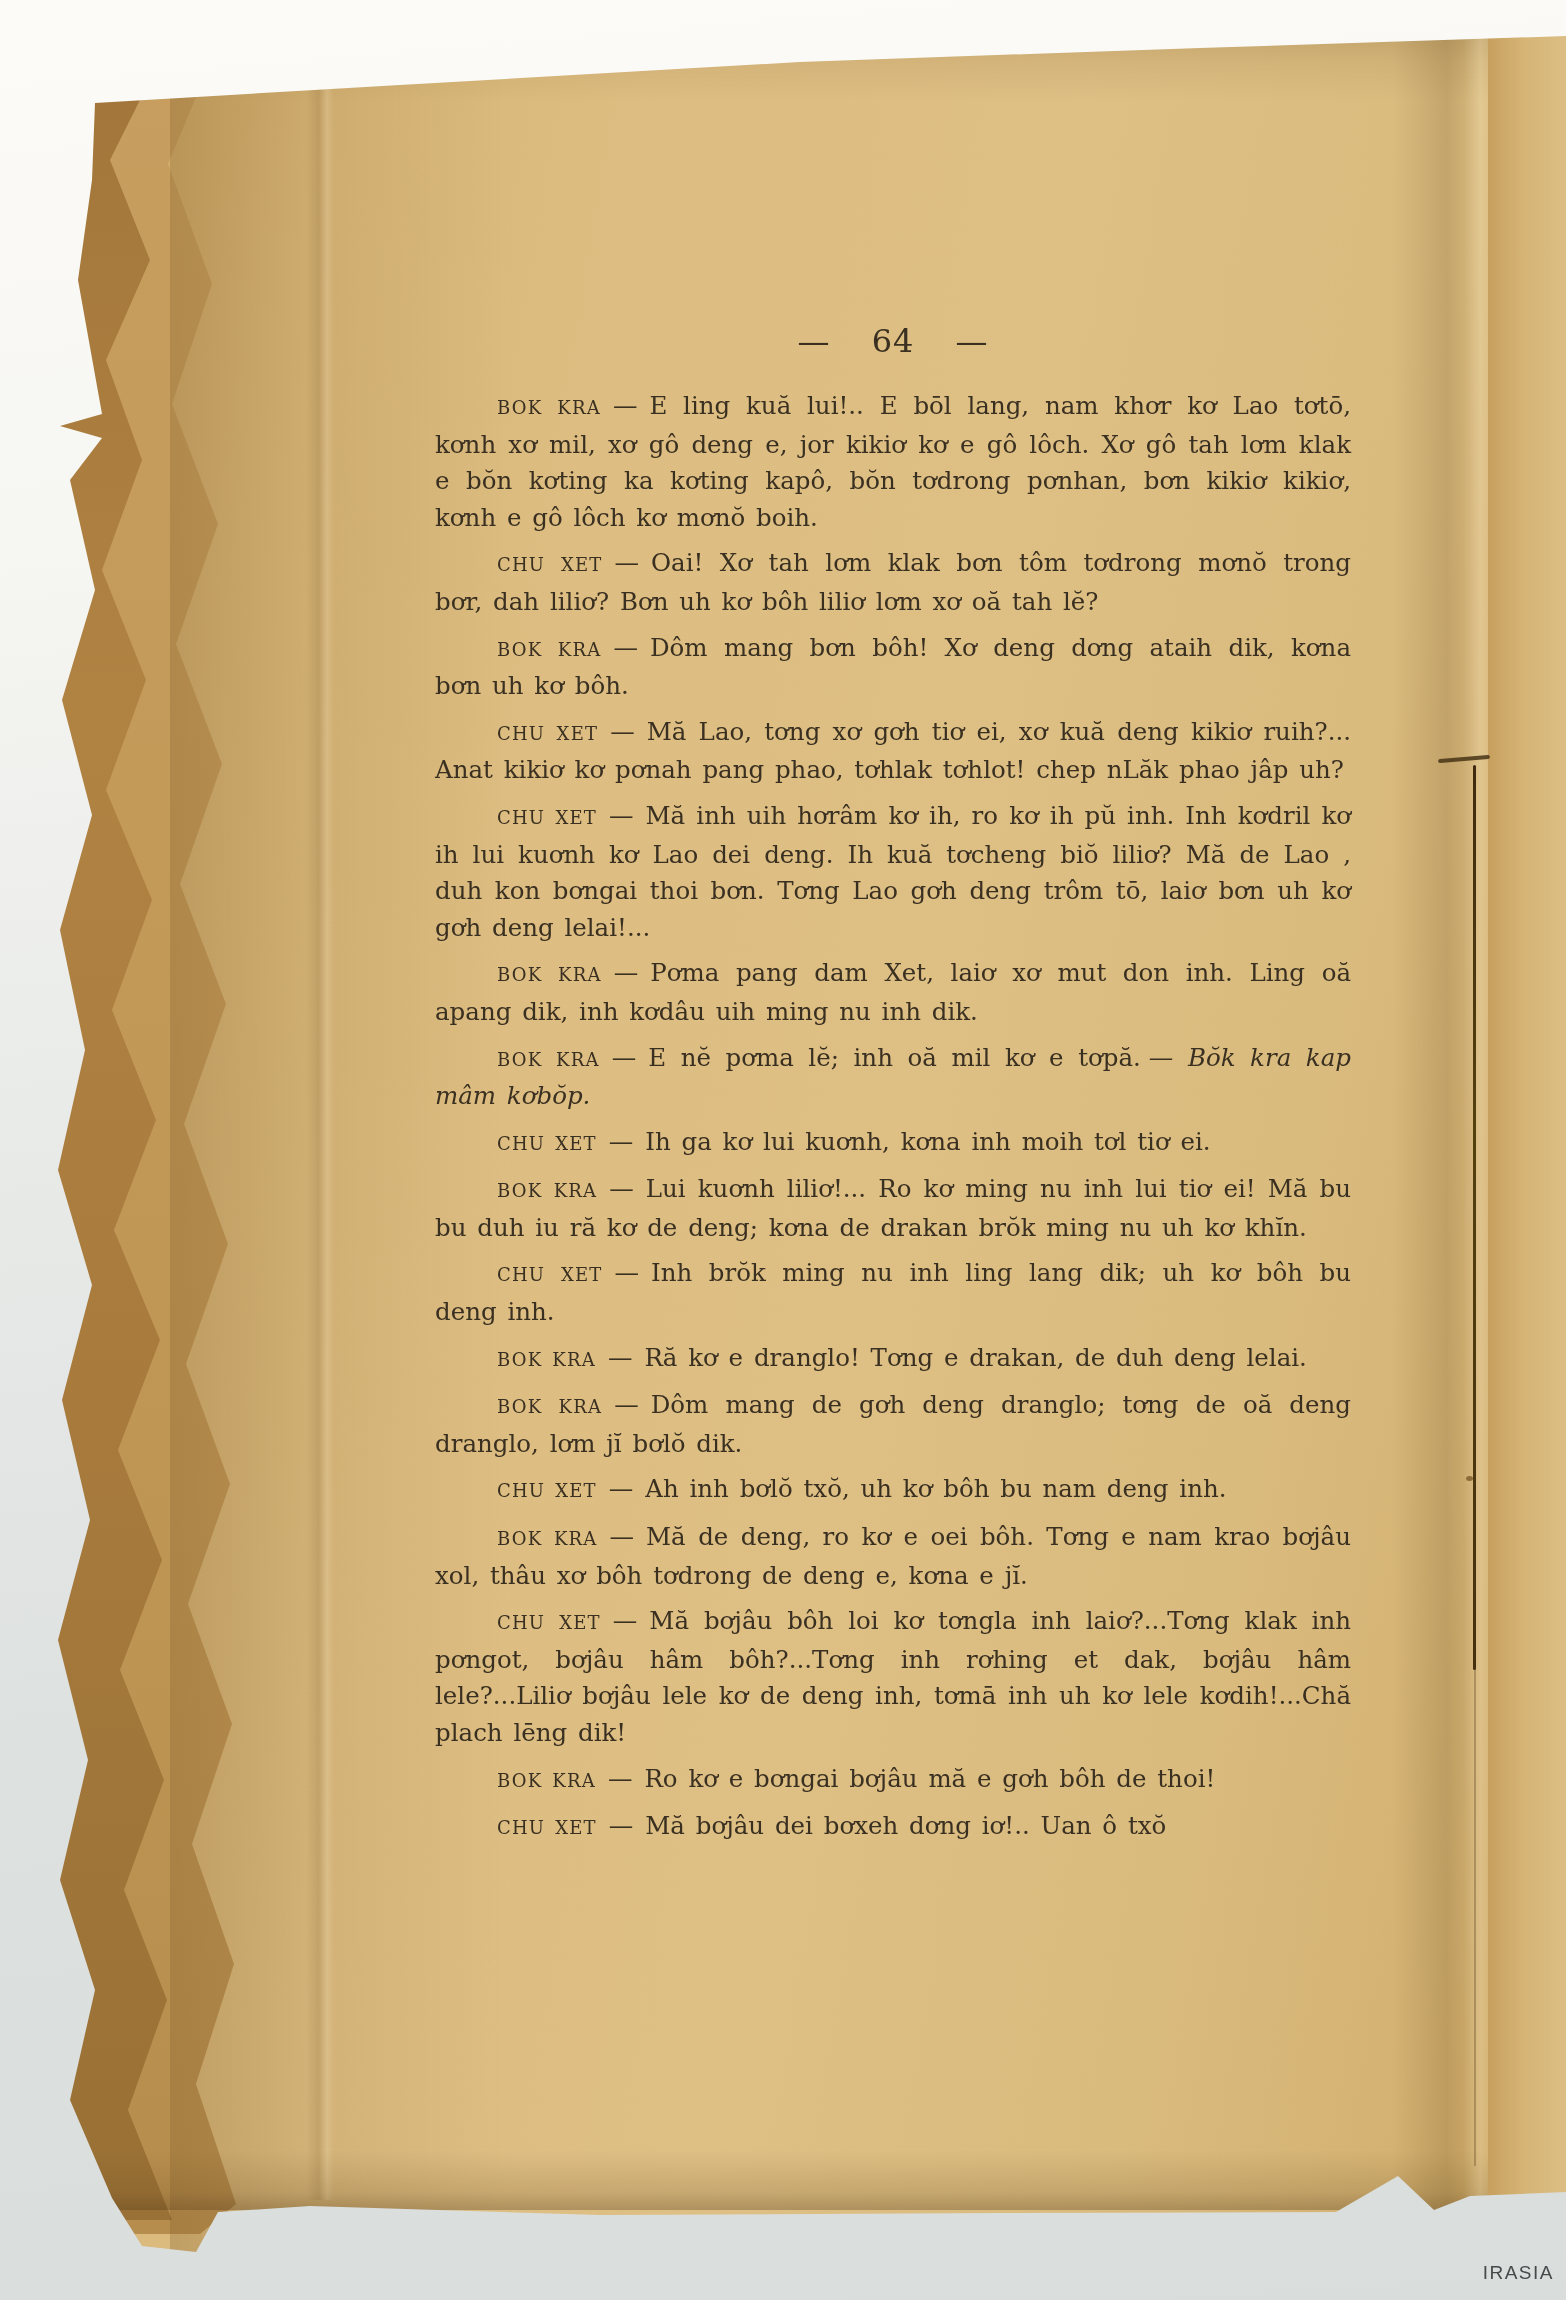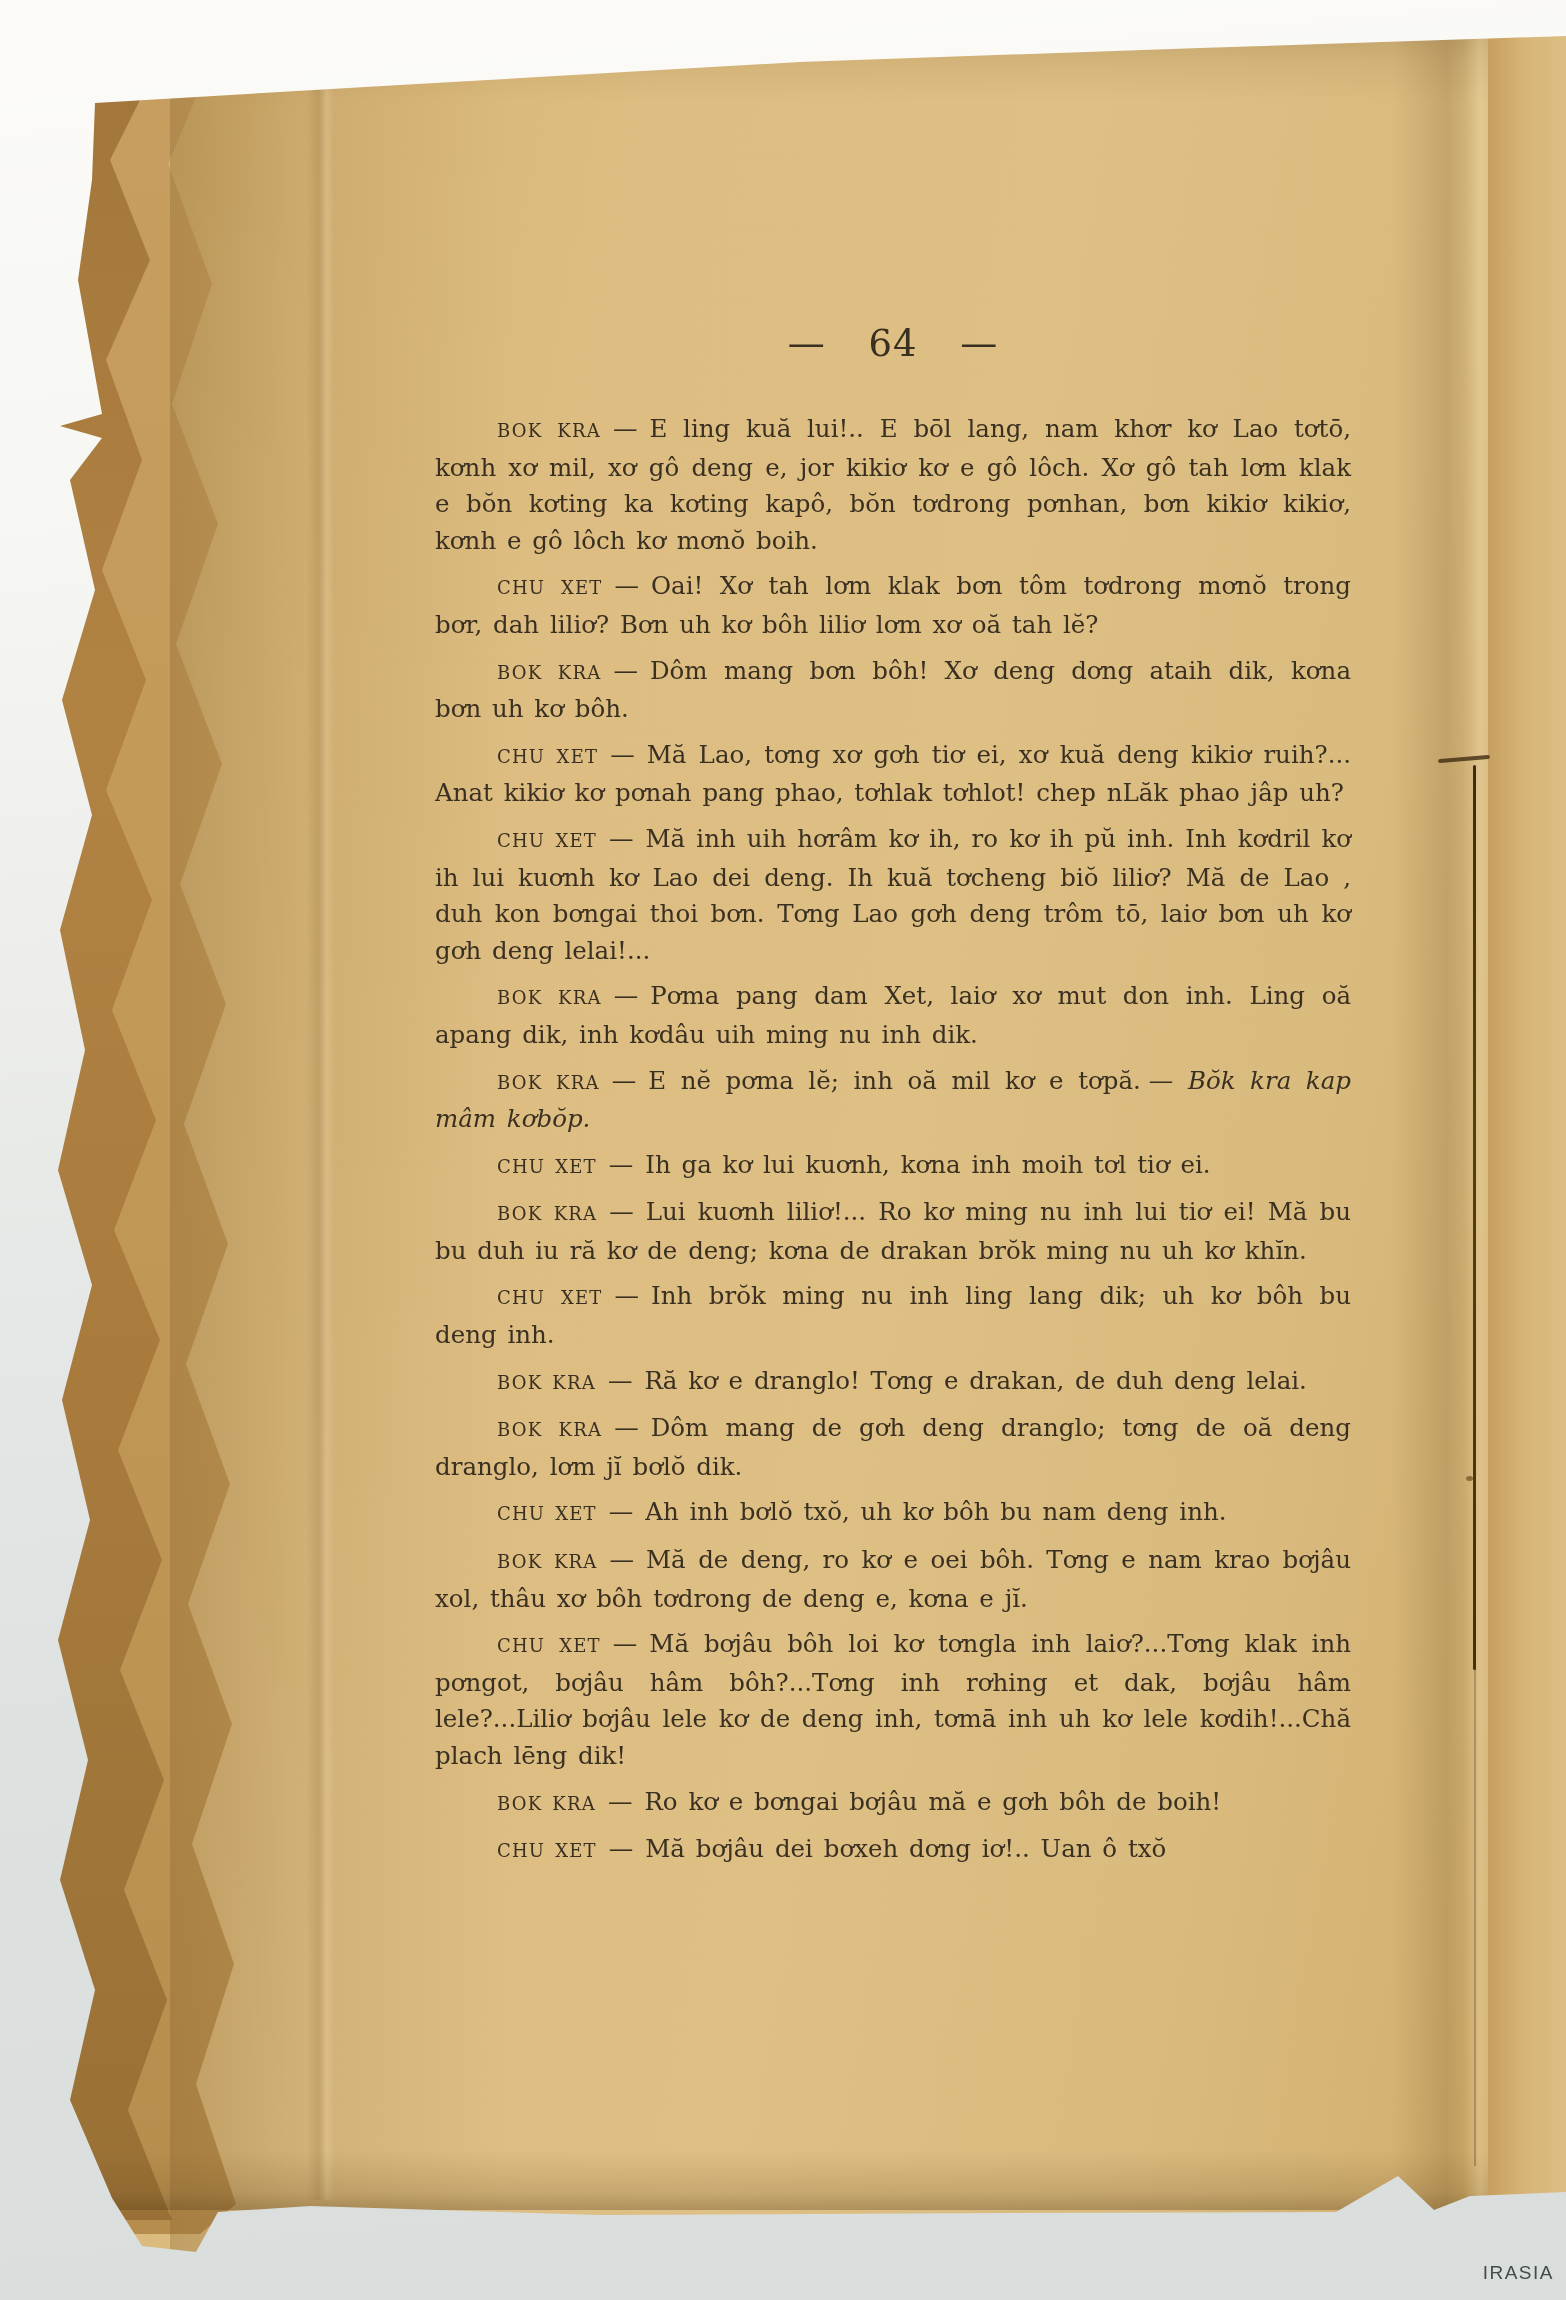--- a/index.html
+++ b/index.html
@@ -42,22 +42,22 @@
     background:linear-gradient(90deg,#c79f5e,#d5b476 45%,#dcbe84);}
   .stitch{position:absolute;left:1433px;top:735px;width:3px;height:905px;
     background:linear-gradient(180deg,#3f2c10,#55400f 40%,#46300f);border-radius:2px;}
   .stitch-faint{position:absolute;left:1434px;top:1636px;width:2px;height:500px;background:#4a3514;opacity:.30;}
   .stitch-knot{position:absolute;left:1398px;top:727px;width:52px;height:4px;background:#3f2c10;
     transform:rotate(-5deg);border-radius:2px;opacity:.8;}
   .stitch-hole{position:absolute;left:1426px;top:1446px;width:7px;height:5px;background:#6d4f1e;border-radius:50%;opacity:.7;}
   
   .content{position:absolute;left:395px;top:288px;width:916px;color:#3a3021;}
   .page-number{
-    text-align:center;font-size:37px;letter-spacing:1px;word-spacing:30px;
-    margin:4px 0 46px 0;color:#3a3021;}
+    text-align:center;font-size:32px;letter-spacing:1px;word-spacing:30px;
+    margin:4px 0 28px 0;color:#3a3021;}
   .para{margin:0;text-indent:62px;text-align:justify;font-size:24.5px;line-height:36.6px;word-spacing:3px;}
   .para + .para{margin-top:9px;}
   .speaker{font-size:18px;letter-spacing:1.2px;}
   .sep{margin:0 12px;}
   .ptext-italic:not(:empty){font-style:italic;margin-left:8px;}
   
   .watermark{position:absolute;right:12px;bottom:16px;
     font-family:"Liberation Sans","DejaVu Sans",sans-serif;
     font-size:19px;letter-spacing:1.5px;color:#454a4b;}
 </style>
@@ -92,20 +92,20 @@
           <p class="para"><span class="speaker">BOK KRA</span><span class="sep">—</span><span class="ptext">Pơma pang dam Xet, laiơ xơ mut don inh. Ling oă apang dik, inh kơdâu uih ming nu inh dik.</span><span class="ptext-italic"></span></p>
           <p class="para"><span class="speaker">BOK KRA</span><span class="sep">—</span><span class="ptext">E nĕ pơma lĕ; inh oă mil kơ e tơpă.</span><span class="ptext-italic">— Bŏk kra kap mâm kơbŏp.</span></p>
           <p class="para"><span class="speaker">CHU XET</span><span class="sep">—</span><span class="ptext">Ih ga kơ lui kuơnh, kơna inh moih tơl tiơ ei.</span><span class="ptext-italic"></span></p>
           <p class="para"><span class="speaker">BOK KRA</span><span class="sep">—</span><span class="ptext">Lui kuơnh liliơ!... Ro kơ ming nu inh lui tiơ ei! Mă bu bu duh iu ră kơ de deng; kơna de drakan brŏk ming nu uh kơ khĭn.</span><span class="ptext-italic"></span></p>
           <p class="para"><span class="speaker">CHU XET</span><span class="sep">—</span><span class="ptext">Inh brŏk ming nu inh ling lang dik; uh kơ bôh bu deng inh.</span><span class="ptext-italic"></span></p>
           <p class="para"><span class="speaker">BOK KRA</span><span class="sep">—</span><span class="ptext">Ră kơ e dranglo! Tơng e drakan, de duh deng lelai.</span><span class="ptext-italic"></span></p>
           <p class="para"><span class="speaker">BOK KRA</span><span class="sep">—</span><span class="ptext">Dôm mang de gơh deng dranglo; tơng de oă deng dranglo, lơm jĭ bơlŏ dik.</span><span class="ptext-italic"></span></p>
           <p class="para"><span class="speaker">CHU XET</span><span class="sep">—</span><span class="ptext">Ah inh bơlŏ txŏ, uh kơ bôh bu nam deng inh.</span><span class="ptext-italic"></span></p>
           <p class="para"><span class="speaker">BOK KRA</span><span class="sep">—</span><span class="ptext">Mă de deng, ro kơ e oei bôh. Tơng e nam krao bơjâu xol, thâu xơ bôh tơdrong de deng e, kơna e jĭ.</span><span class="ptext-italic"></span></p>
           <p class="para"><span class="speaker">CHU XET</span><span class="sep">—</span><span class="ptext">Mă bơjâu bôh loi kơ tơngla inh laiơ?...Tơng klak inh pơngot, bơjâu hâm bôh?...Tơng inh rơhing et dak, bơjâu hâm lele?...Liliơ bơjâu lele kơ de deng inh, tơmā inh uh kơ lele kơdih!...Chă plach lēng dik!</span><span class="ptext-italic"></span></p>
-          <p class="para"><span class="speaker">BOK KRA</span><span class="sep">—</span><span class="ptext">Ro kơ e bơngai bơjâu mă e gơh bôh de boih!</span><span class="ptext-italic"></span></p>
+          <p class="para"><span class="speaker">BOK KRA</span><span class="sep">—</span><span class="ptext">Ro kơ e bơngai bơjâu mă e gơh bôh de thoi!</span><span class="ptext-italic"></span></p>
           <p class="para"><span class="speaker">CHU XET</span><span class="sep">—</span><span class="ptext">Mă bơjâu dei bơxeh dơng iơ!.. Uan ô txŏ</span><span class="ptext-italic"></span></p>
         </div>
     </div>
   </div>
 
   <div class="watermark">IRASIA</div>
 </div>
 
 </body></html>

